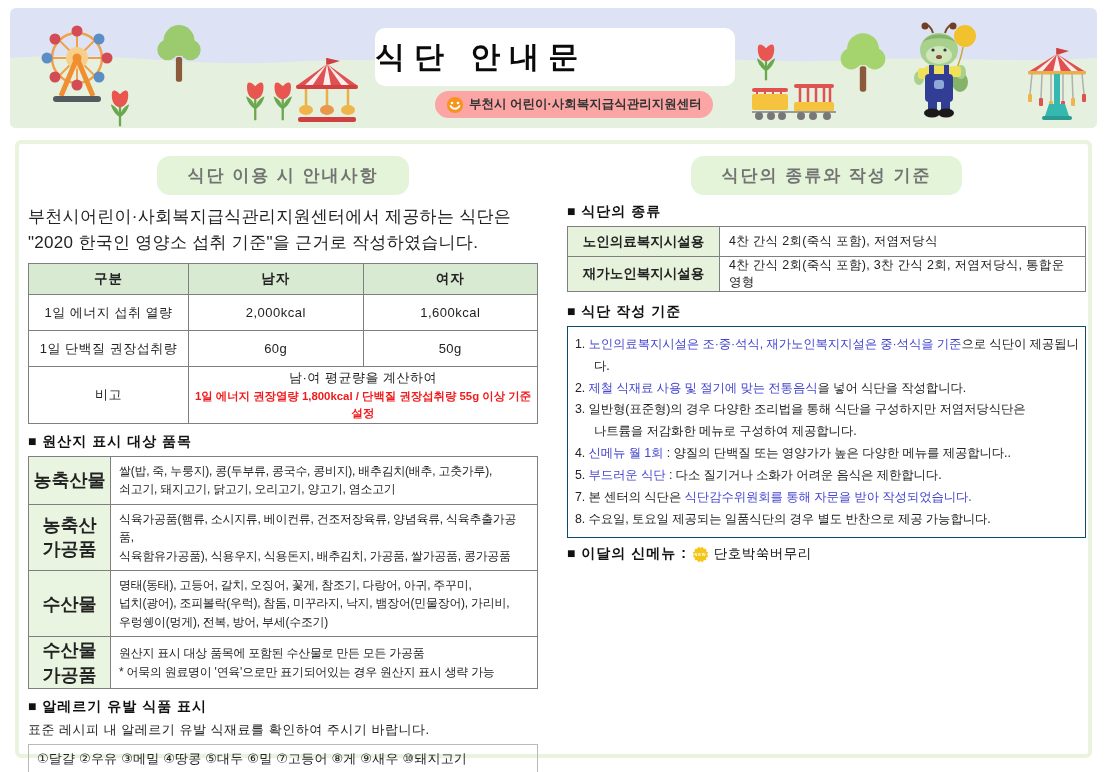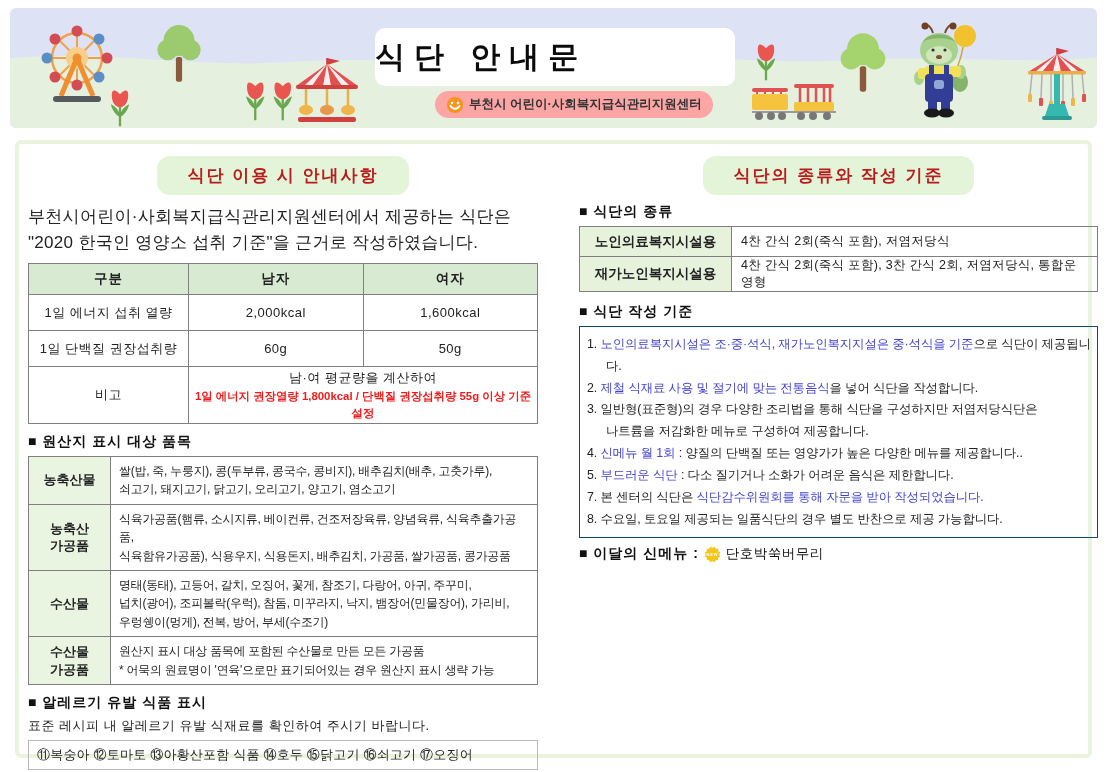--- a/index.html
+++ b/index.html
@@ -21,38 +21,38 @@
     position:absolute;left:425px;top:83px;height:27px;background:#fca5a5;border-radius:14px;
     display:flex;align-items:center;gap:5px;padding:0 11px;
     font-size:12.5px;font-weight:700;color:#333;white-space:nowrap;
   }
   
   .content{
     position:absolute;left:15px;top:140px;width:1069px;height:610px;
     border:4px solid #e9f4df;border-radius:6px;background:#fff;
   }
   .col-left{position:absolute;left:9px;top:0;width:510px;}
-  .col-right{position:absolute;left:560px;top:0;width:519px;}
+  .col-right{position:absolute;left:548px;top:0;width:519px;}
   .pill{
     margin:12px auto 8px auto;width:fit-content;padding:8px 30px;background:#e3f4d8;border-radius:13px;
-    font-size:17px;font-weight:800;letter-spacing:2px;color:#b91c1c;
+    font-size:17px;font-weight:800;letter-spacing:2px;color:#737373;
   }
   .intro{font-size:17px;line-height:1.5;margin:9px 0 8px 0;color:#222;letter-spacing:0.3px;}
   table{border-collapse:collapse;width:100%;table-layout:fixed;}
   
   .t1 th,.t1 td{border:1px solid #7f7f7f;}
   .t1 th{background:#d9ead2;font-size:13.5px;font-weight:700;height:28px;letter-spacing:1px;margin-top:16px;}
   .t1 td{font-size:13px;text-align:center;height:33px;letter-spacing:0.5px;}
   .t1 col.c1{width:160px;}
   .t1 .note-cell{height:50px;line-height:1.5;}
   .red-bold{color:#f21b1b;font-weight:800;font-size:11.4px;letter-spacing:0;}
   .sec-title{font-size:14px;font-weight:800;margin:9px 0 5px 0;letter-spacing:1px;color:#111;}
   
   .t2 td{border:1px solid #7f7f7f;}
-  .t2 .lbl{background:#e9f4e1;font-weight:700;text-align:center;font-size:13px;white-space:pre-line;line-height:1.35;}
+  .t2 .lbl{background:#e9f4e1;font-weight:700;text-align:center;font-size:18px;white-space:pre-line;line-height:1.35;}
   .t2 col.c1{width:82px;}
   .t2 .txt{padding:5px 8px;font-size:11.9px;line-height:1.55;white-space:pre-line;letter-spacing:-0.2px;}
   
   .allergy-sub{font-size:13px;margin:2px 0 5px 0;letter-spacing:0.5px;}
   .allergy-box{border:1px solid #b9b9b9;padding:3px 8px;font-size:13px;line-height:1.7;letter-spacing:0.2px;}
   
   .t3 td{border:1px solid #7f7f7f;font-size:12.5px;height:27px;}
   .t3 .lbl{background:#e6f2dc;font-weight:700;text-align:center;font-size:13.5px;}
   .t3 col.c1{width:152px;}
   .t3 .txt{padding:0 9px;letter-spacing:0.3px;}
@@ -361,20 +361,21 @@
 가공품</td>
               <td class="txt">원산지 표시 대상 품목에 포함된 수산물로 만든 모든 가공품
 * 어묵의 원료명이 '연육'으로만 표기되어있는 경우 원산지 표시 생략 가능</td>
             </tr>
           </tbody>
       </table>
 
       <div class="sec-title">■ 알레르기 유발 식품 표시</div>
       <div class="allergy-sub">표준 레시피 내 알레르기 유발 식재료를 확인하여 주시기 바랍니다.</div>
       <div class="allergy-box">
+          <div>①달걀 ②우유 ③메밀 ④땅콩 ⑤대두 ⑥밀 ⑦고등어 ⑧게 ⑨새우 ⑩돼지고기</div>
           <div>⑪복숭아 ⑫토마토 ⑬아황산포함 식품 ⑭호두 ⑮닭고기 ⑯쇠고기 ⑰오징어</div>
         </div>
     </div>
 
     <div class="col-right">
       <div class="pill">식단의 종류와 작성 기준</div>
 
       <div class="sec-title" style="margin-top:6px;">■ 식단의 종류</div>
       <table class="t3">
         <colgroup>

